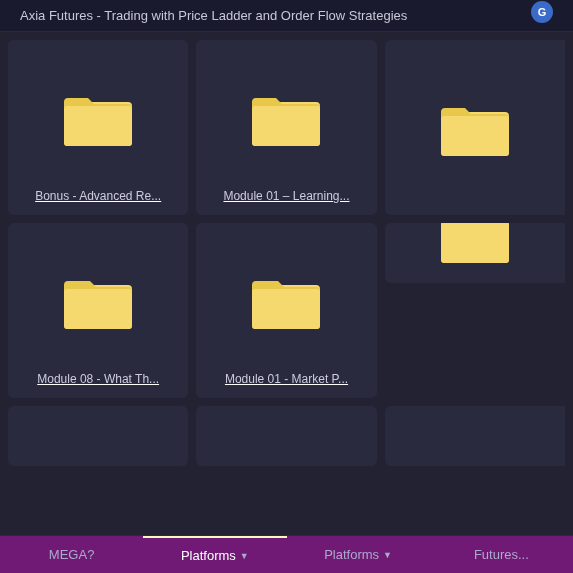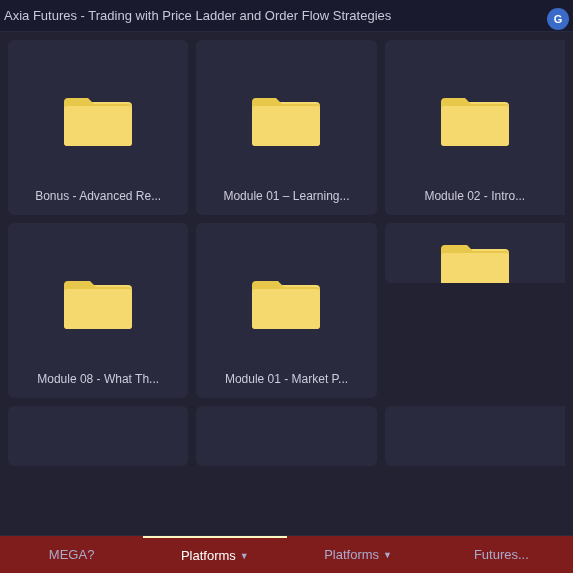--- a/index.html
+++ b/index.html
@@ -12,23 +12,23 @@
       width: 573px;
       height: 573px;
       background-color: #1a1a2e;
       font-family: Arial, sans-serif;
       overflow: hidden;
       color: #ffffff;
     }
 
     .header {
       background-color: #1a1a2e;
-      padding: 8px 4px;
-      display: flex;
-      align-items: flex-start;
+      padding: 8px 20px;
+      display: flex;
+      align-items: flex-end;
       justify-content: space-between;
       border-bottom: 1px solid #2a2a3e;
       height: 32px;
     }
 
     .header-title {
       color: #c8c8d8;
       font-size: 13px;
     }
 
@@ -59,24 +59,25 @@
       gap: 8px;
     }
 
     .folder-card {
       background-color: #2a2a3e;
       border-radius: 6px;
       padding: 12px;
       display: flex;
       flex-direction: column;
       align-items: center;
-      justify-content: space-between;
+      justify-content: flex-end;
       height: 175px;
       cursor: pointer;
       overflow: hidden;
+      text-decoration: underline;
     }
 
     .folder-card:last-child,
     .folder-card:nth-child(7),
     .folder-card:nth-child(8),
     .folder-card:nth-child(9) {
       height: 60px;
     }
 
     .folder-icon-wrapper {
@@ -97,21 +98,21 @@
       color: #ccccdd;
       text-align: center;
       width: 100%;
       white-space: nowrap;
       overflow: hidden;
       text-overflow: ellipsis;
       padding-top: 6px;
     }
 
     .bottom-nav {
-      background-color: #7f1d1d;
+      background-color: #701a75;
       height: 38px;
       display: flex;
       align-items: center;
       border-top: 1px solid #2a2a3e;
     }
 
     .nav-item {
       flex: 1;
       display: flex;
       align-items: center;
@@ -182,21 +183,20 @@
     </div>
 
     <div class="folder-card" style="border-radius:6px 0 0 6px; border-right: none;">
       <div class="folder-icon-wrapper">
         <svg class="folder-svg" viewBox="0 0 72 60" xmlns="http://www.w3.org/2000/svg">
           <rect x="2" y="14" width="68" height="44" rx="4" ry="4" fill="#f5d86e"></rect>
           <path d="M2 14 Q2 10 6 10 L26 10 L32 16 L66 16 Q70 16 70 20 L70 20 L2 20 Z" fill="#e8c84a"></path>
           <rect x="2" y="18" width="68" height="40" rx="3" ry="3" fill="#f5d86e"></rect>
         </svg>
       </div>
-      <span class="folder-label">Module 02 - Intro...</span>
     </div>
 
     <div class="folder-card">
       <div class="folder-icon-wrapper">
         <svg class="folder-svg" viewBox="0 0 72 60" xmlns="http://www.w3.org/2000/svg">
           <rect x="2" y="14" width="68" height="44" rx="4" ry="4" fill="#f5d86e"></rect>
           <path d="M2 14 Q2 10 6 10 L28 10 L34 16 L66 16 Q70 16 70 20 L70 20 L2 20 Z" fill="#e8c84a"></path>
           <rect x="2" y="18" width="68" height="40" rx="3" ry="3" fill="#f5d86e"></rect>
         </svg>
       </div>

